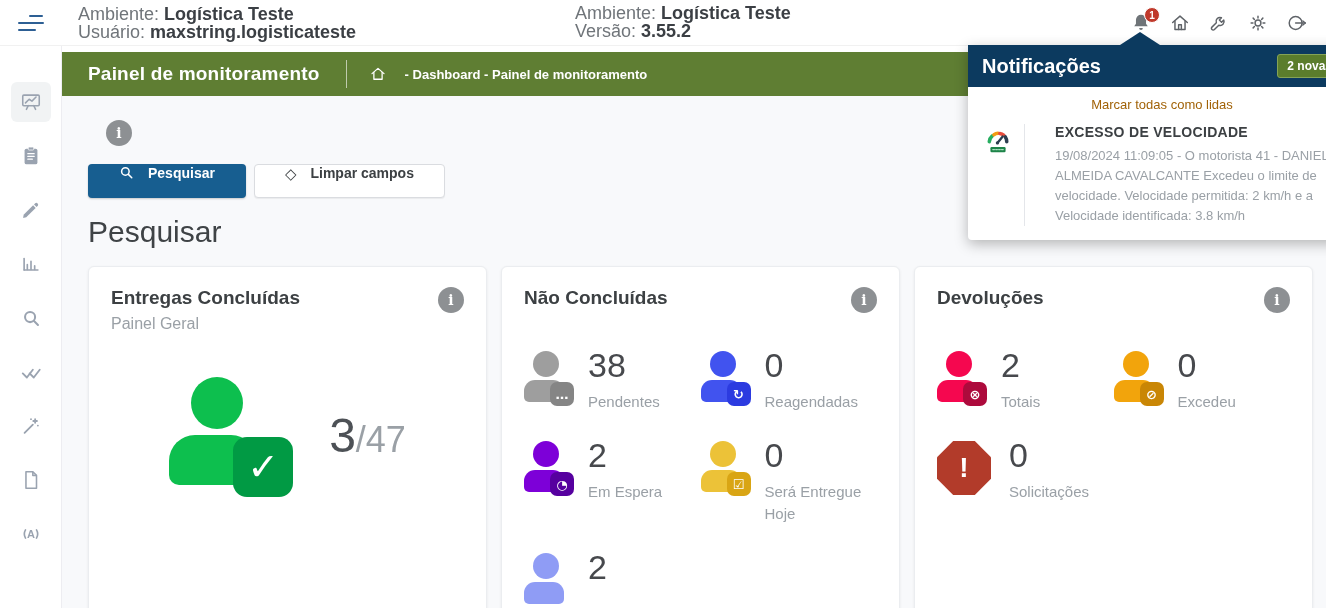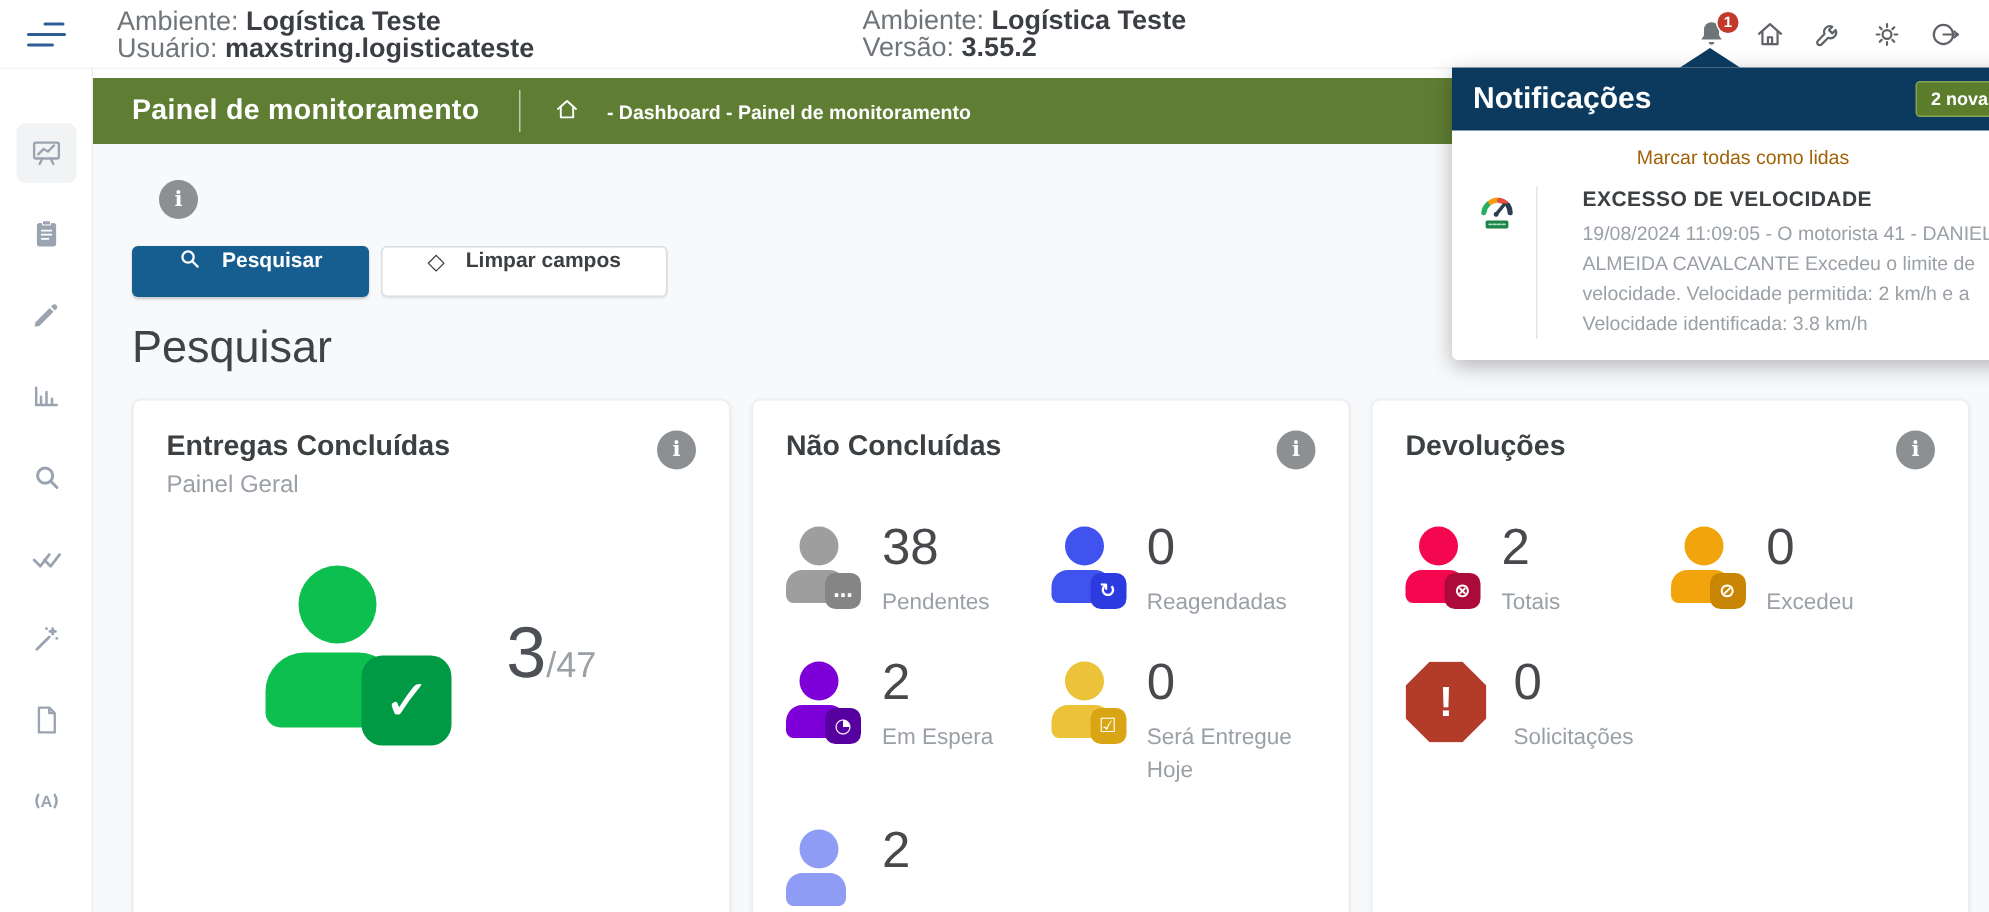--- a/index.html
+++ b/index.html
@@ -75,21 +75,21 @@
   .card-sub { font-size:16px; color:#9aa0a6; margin-top:6px; }
 
   .big-stat { margin-top:44px; display:flex; align-items:center; justify-content:center; gap:30px; }
   .big-person { position:relative; width:130px; height:116px; }
   .bp-head { position:absolute; left:22px; top:0; width:52px; height:52px; border-radius:50%; background:#0dbf4e; }
   .bp-body { position:absolute; left:0; top:58px; width:88px; height:50px; border-radius:26px 26px 10px 10px; background:#0dbf4e; }
   .bp-badge { position:absolute; right:6px; bottom:-4px; width:60px; height:60px; border-radius:14px;
     background:#019a44; color:#fff; display:flex; align-items:center; justify-content:center;
     font-size:38px; font-weight:700; font-family:"DejaVu Sans", sans-serif; }
   .big-num { font-size:48px; color:#4d5156; }
-  .big-total { font-size:24px; color:#9aa0a6; }
+  .big-total { font-size:36px; color:#9aa0a6; }
 
   .stat-grid { margin-top:34px; display:grid; grid-template-columns:1fr 1fr; row-gap:24px; }
   .stat { display:flex; gap:18px; }
   .person { position:relative; width:46px; height:52px; flex:0 0 46px; margin-top:4px; }
   .p-head { position:absolute; left:9px; top:0; width:26px; height:26px; border-radius:50%; }
   .p-body { position:absolute; left:0; top:29px; width:40px; height:22px; border-radius:11px 11px 5px 5px; }
   .p-badge { position:absolute; right:-4px; bottom:-3px; width:24px; height:24px; border-radius:7px;
     color:#fff; display:flex; align-items:center; justify-content:center; font-size:13px;
     font-family:"DejaVu Sans", sans-serif; font-weight:700; }
   .octagon { width:54px; height:54px; flex:0 0 54px; margin-top:4px;

